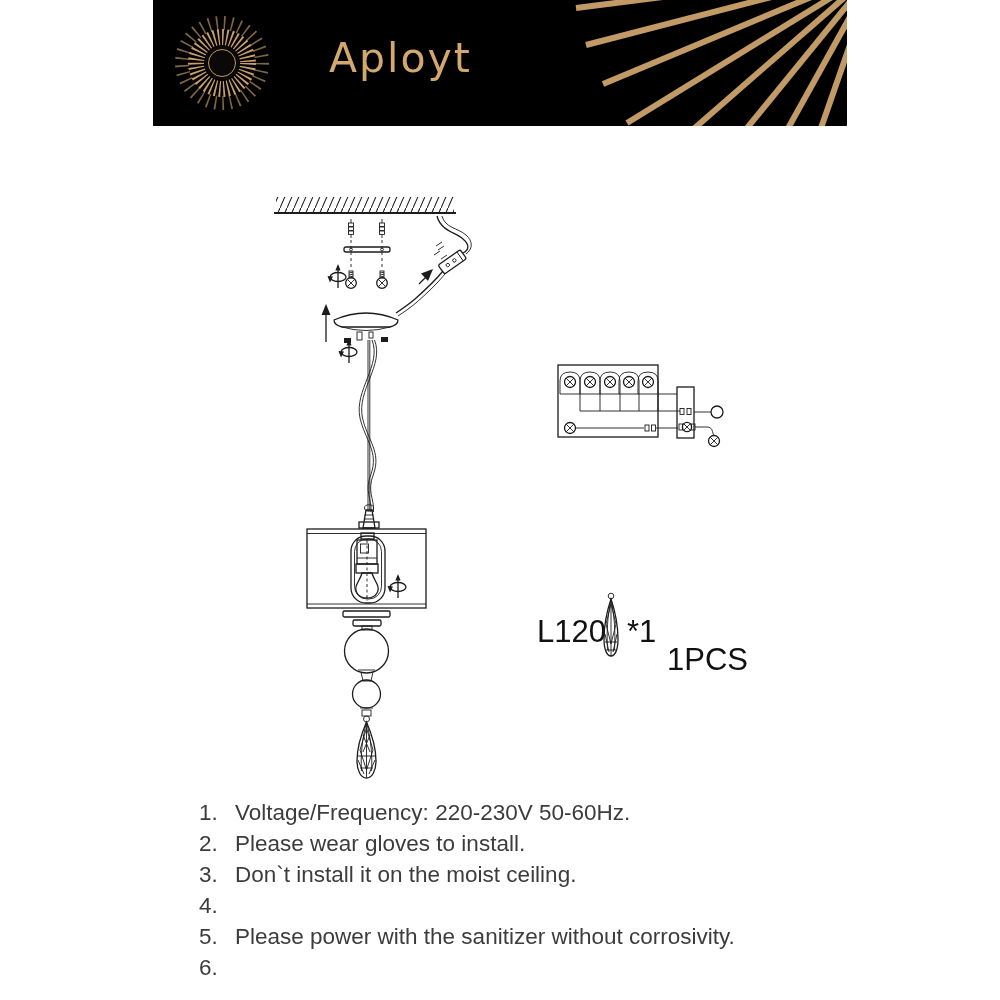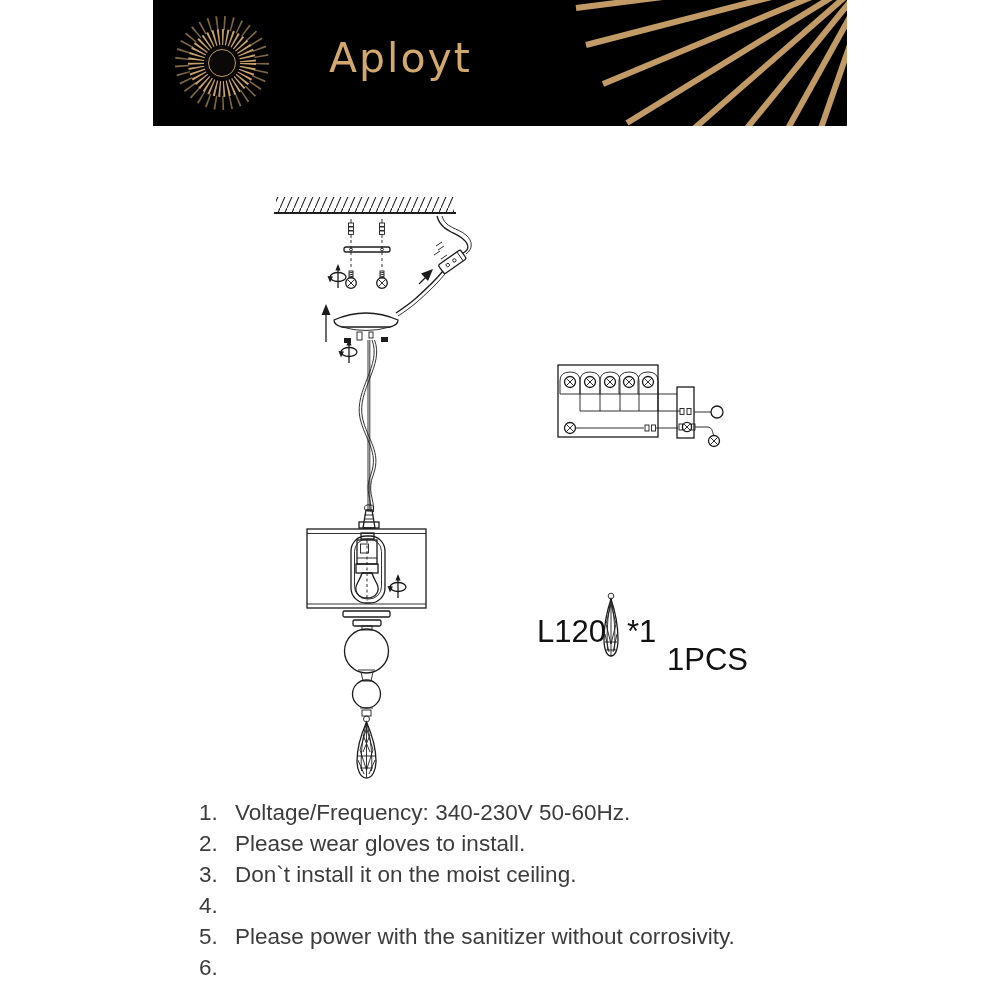--- a/index.html
+++ b/index.html
@@ -247,21 +247,21 @@
       <path class="thin" d="M13,7 V64 M13,7 C9.5,24 8.5,40 9.5,58 M13,7 C16.5,24 17.5,40 16.5,58"></path>
       <path class="thin" d="M7,50 H19 M8,58 H18 M13,12 L8,32 M13,12 L18,32 M8,32 L13,52 M18,32 L13,52 M7,42 L11,60 M19,42 L15,60"></path>
     </svg>
     <span class="serifTxt" style="left:627px;top:614px;">*1</span>
     <span class="serifTxt" style="left:667px;top:642px;">1PCS</span>
   </div>
 
   <div id="instructions">
     <div class="instr-row">
       <span class="instr-num">1.</span>
-      <span class="instr-text">Voltage/Frequency: 340-230V 50-60Hz.</span>
+      <span class="instr-text">Voltage/Frequency: 220-230V 50-60Hz.</span>
     </div>
     <div class="instr-row">
       <span class="instr-num">2.</span>
       <span class="instr-text">Please wear gloves to install.</span>
     </div>
     <div class="instr-row">
       <span class="instr-num">3.</span>
       <span class="instr-text">Don`t install it on the moist ceiling.</span>
     </div>
     <div class="instr-row">

